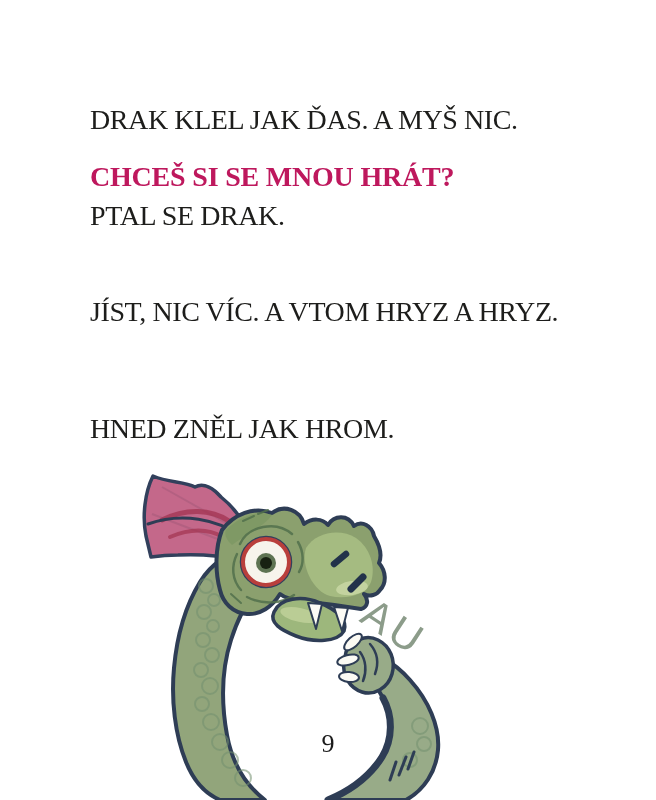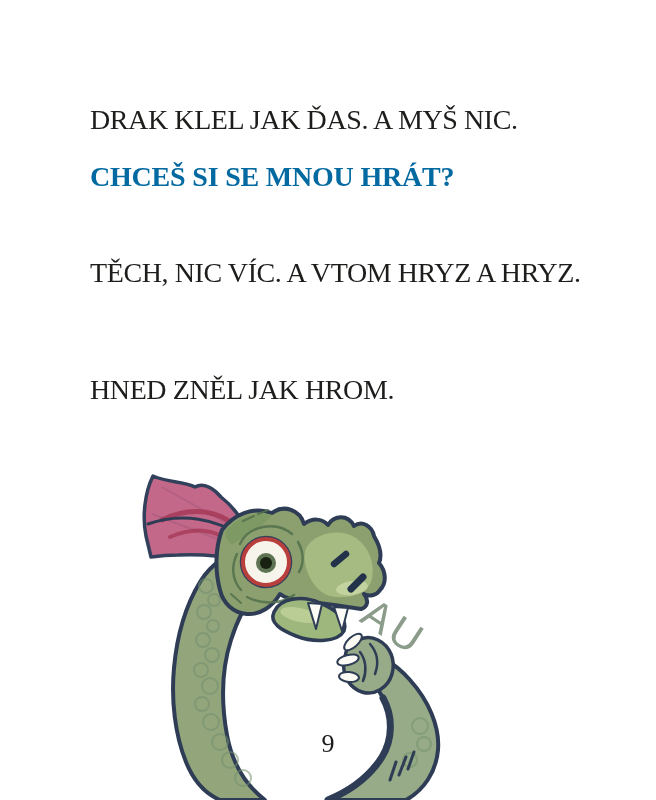--- a/index.html
+++ b/index.html
@@ -29,21 +29,21 @@
     line-height: 39px;
     letter-spacing: -0.4px;
     font-weight: 500;
     margin-top: 26px;
   }
   .story p {
     margin: 0 0 18px 0;
   }
   .story .line { white-space: nowrap; }
   .question {
-    color: #0369a1;
+    color: #be185d;
     font-weight: 700;
     letter-spacing: -0.2px;
   }
   .illustration {
     position: absolute;
     left: 0;
     top: 0;
     width: 656px;
     height: 800px;
   }
@@ -215,24 +215,25 @@
       </g>
     </g>
   </svg>
 
   <section class="story">
     <p>
       <span class="line">DRAK KLEL JAK ĎAS. A MYŠ NIC.</span><br>
     </p>
     <p>
       <span class="line question">CHCEŠ SI SE MNOU HRÁT?</span><br>
+      <span class="line">PTAL SE DRAK.</span>
     </p>
     <p>
       <br>
-      <span class="line">TĚCH, NIC VÍC. A VTOM HRYZ A HRYZ.</span><br>
+      <span class="line">JÍST, NIC VÍC. A VTOM HRYZ A HRYZ.</span><br>
       <br>
       <br>
       <span class="line">HNED ZNĚL JAK HROM.</span>
     </p>
   </section>
 
   <div class="au">AU</div>
 
   <div class="page-number">9</div>
 

